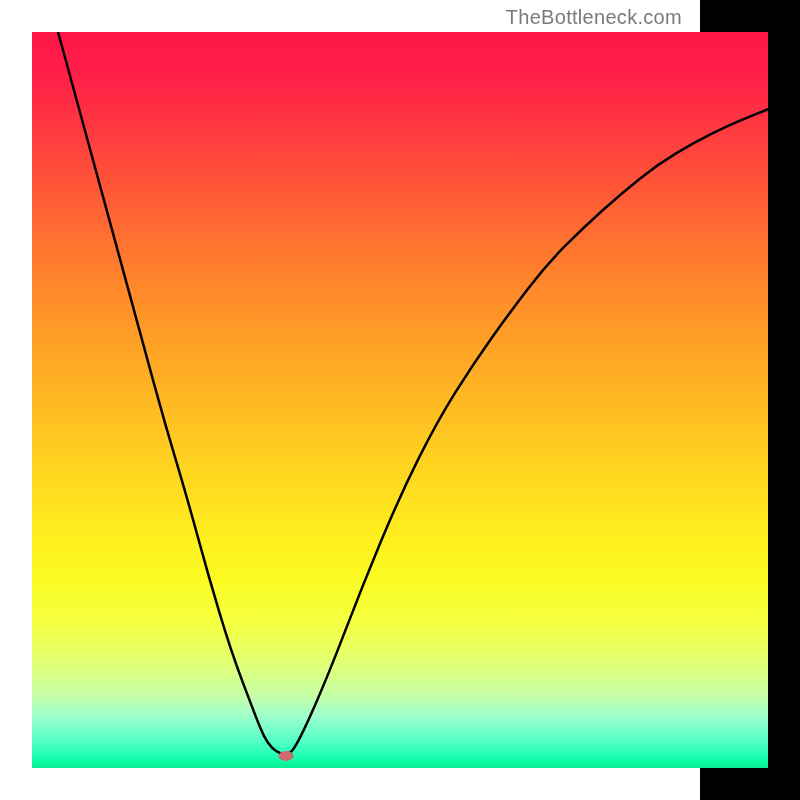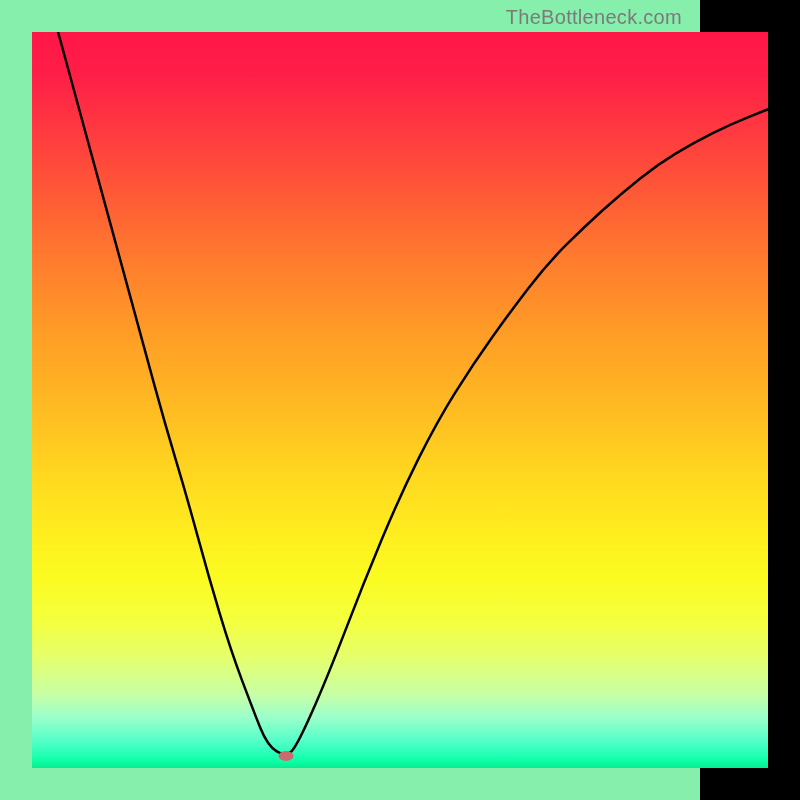--- a/index.html
+++ b/index.html
@@ -8,21 +8,21 @@
     width: 800px;
     height: 800px;
     background: #000;
     overflow: hidden;
     font-family: Arial, Helvetica, sans-serif;
   }
   .frame {
     position: relative;
     width: 700px;
     height: 800px;
-    background: #86efac;
+    background: #ffffff;
   }
   .watermark {
     position: absolute;
     top: 6px;
     right: 18px;
     color: #7a7a7a;
     font-size: 20px;
     font-weight: 500;
     letter-spacing: 0.3px;
     z-index: 3;

